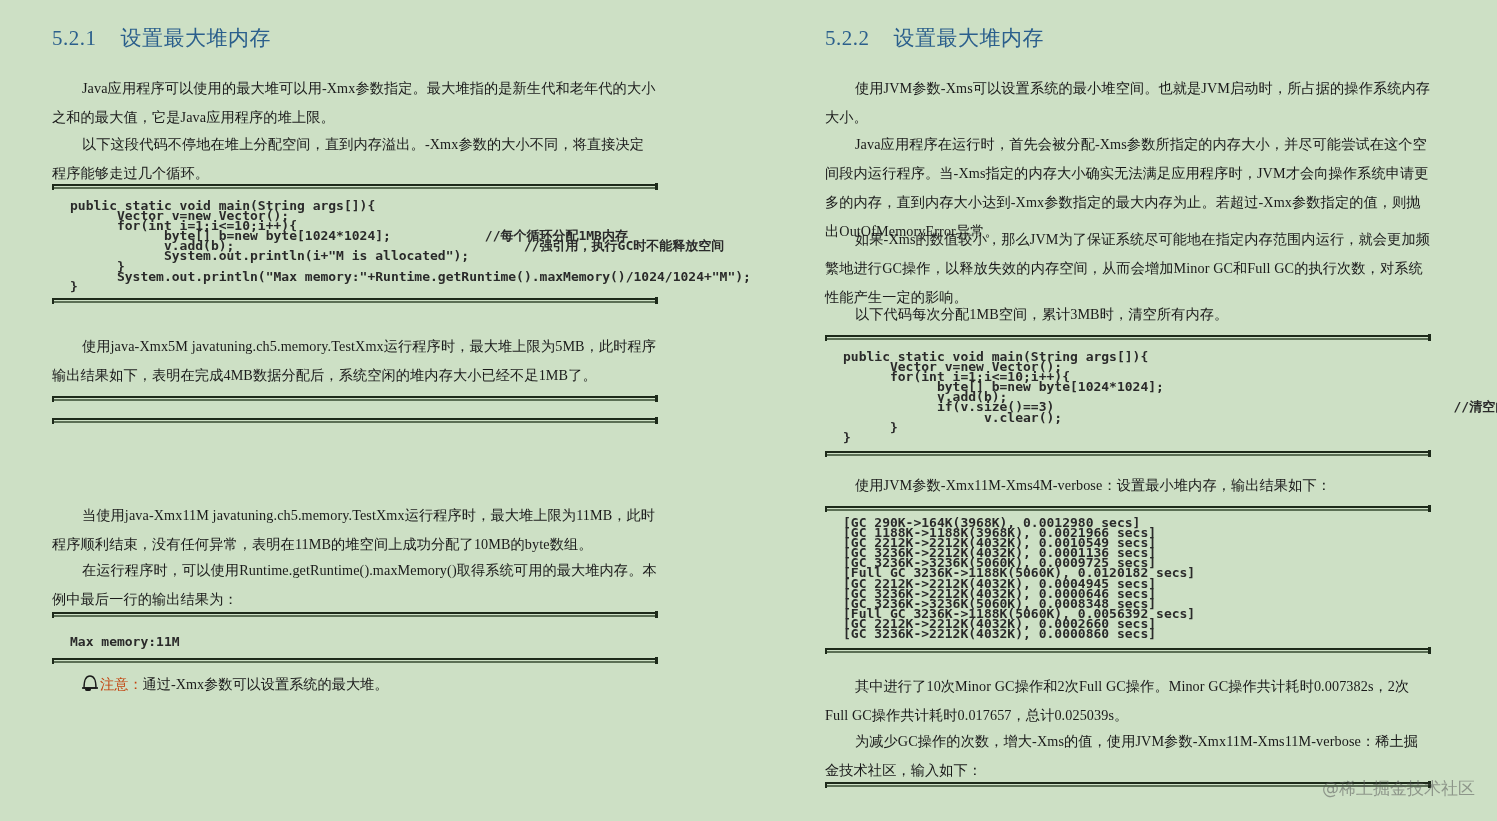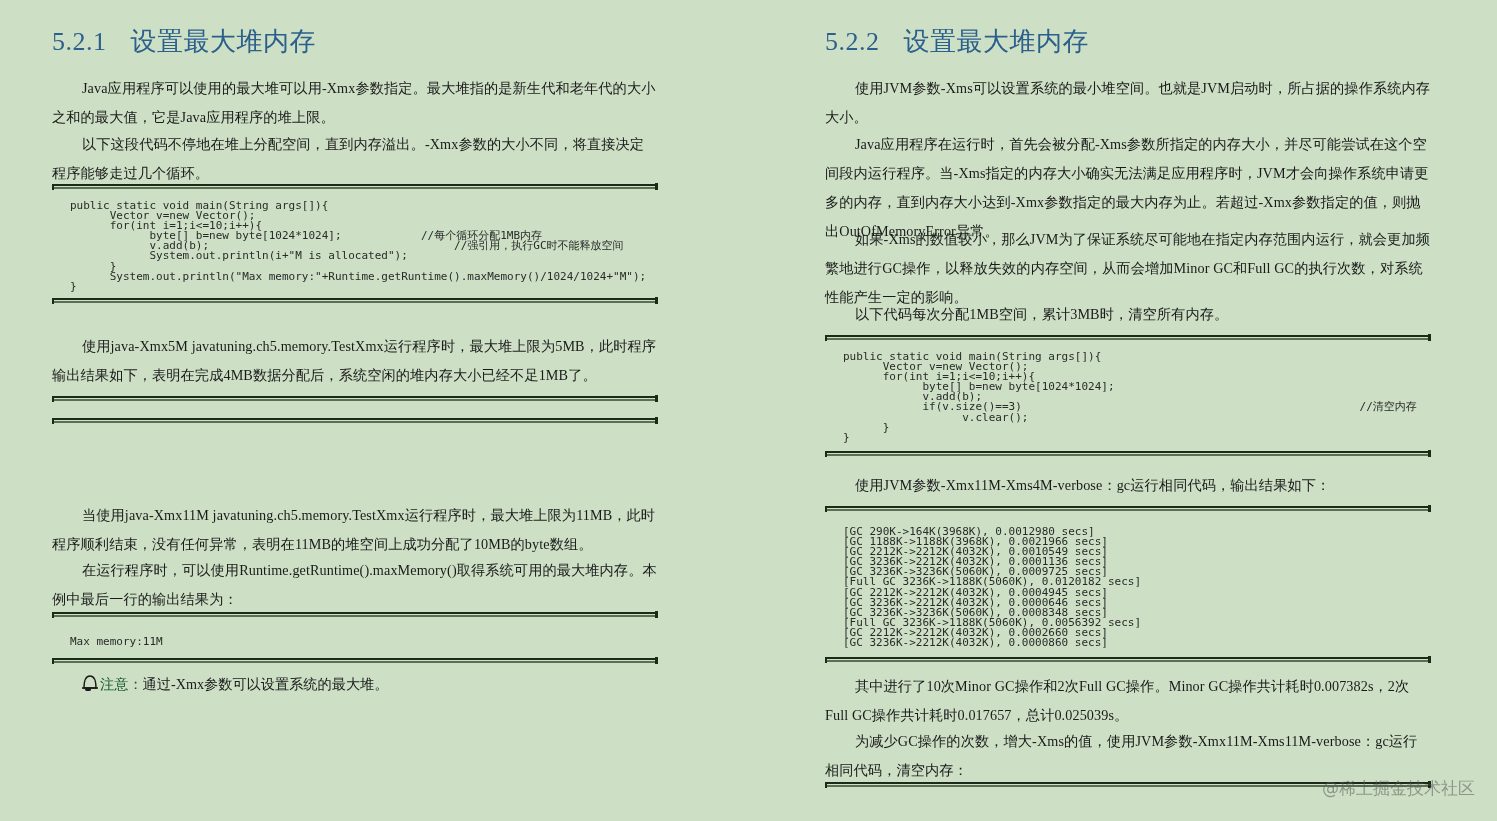--- a/index.html
+++ b/index.html
@@ -9,47 +9,47 @@
     font-family: "DejaVu Serif", "Liberation Serif", serif;
     color:#1a1a1a;
     position:relative;
   }
   .col { position:absolute; top:0; }
   .col.left { left:52px; width:606px; }
   .col.right { left:825px; width:606px; }
   h2 {
     margin:0; position:absolute; top:24px; left:0;
     font-family:"Liberation Serif","DejaVu Serif",serif;
-    font-weight:normal; font-size:26px; color:#2b5f8c; letter-spacing:0.5px;
+    font-weight:normal; font-size:21px; color:#2b5f8c; letter-spacing:0.5px;
   }
   h2 .num { margin-right:24px; }
   p.para {
     position:absolute; left:0; margin:0;
     font-size:14.2px; line-height:29px; text-indent:30px;
     width:606px; letter-spacing:0.1px;
     font-family:"Liberation Serif","DejaVu Serif",serif;
   }
   .codebox { position:absolute; left:0; width:606px; }
   .rule {
     position:relative; height:6px; width:606px;
   }
   .rule .t { position:absolute; left:0; right:0; top:0; height:2px; background:#1d2a1a; }
   .rule .b { position:absolute; left:0; right:0; top:3px; height:2px; background:#5b6f55; }
   .rule .l { position:absolute; left:0; top:0; width:2px; height:6px; background:#1d2a1a; }
   .rule .r { position:absolute; right:0; top:-1px; width:3px; height:7px; background:#1d2a1a; }
   pre.code {
     margin:0; padding:0 0 0 18px;
     font-family:"DejaVu Sans Mono","Liberation Mono",monospace;
-    font-size:11px; line-height:10.1px; color:#2a2a2a; white-space:pre;
+    font-size:13px; line-height:10.1px; color:#2a2a2a; white-space:pre;font-weight:bold;
   }
   .note {
     position:absolute; left:28px; font-size:14.2px;
     font-family:"Liberation Serif","DejaVu Serif",serif;
   }
-  .note .lbl { color:#14532d; }
+  .note .lbl { color:#c2410c; }
   .bell { display:inline-block; width:20px; height:20px; vertical-align:-4px; }
   .watermark {
     position:absolute; right:22px; top:777px;
     font-family:"DejaVu Sans","Liberation Sans",sans-serif;
     font-size:17px; color:rgba(90,90,90,0.55);
   }
   .tailrule { position:absolute; left:825px; top:782px; width:606px; }
 </style>
 </head>
 <body>
@@ -154,51 +154,51 @@
       }
 }</pre>
     <div class="rule" style="margin-top:7px">
         <div class="t"></div>
         <div class="b"></div>
         <div class="l"></div>
         <div class="r"></div>
       </div>
   </div>
 
-  <p class="para" style="top:471px">使用JVM参数-Xmx11M-Xms4M-verbose：gc运行相同代码，输出结果如下：</p>
+  <p class="para" style="top:471px">使用JVM参数-Xmx11M-Xms4M-verbose：设置最小堆内存，输出结果如下：</p>
 
   <div class="codebox" style="top:506px">
     <div class="rule">
         <div class="t"></div>
         <div class="b"></div>
         <div class="l"></div>
         <div class="r"></div>
       </div>
-    <pre class="code" style="margin-top:15px;height:122px">[GC 290K-&gt;164K(3968K), 0.0012980 secs]
+    <pre class="code" style="margin-top:6px;height:122px">[GC 290K-&gt;164K(3968K), 0.0012980 secs]
 [GC 1188K-&gt;1188K(3968K), 0.0021966 secs]
 [GC 2212K-&gt;2212K(4032K), 0.0010549 secs]
 [GC 3236K-&gt;2212K(4032K), 0.0001136 secs]
 [GC 3236K-&gt;3236K(5060K), 0.0009725 secs]
 [Full GC 3236K-&gt;1188K(5060K), 0.0120182 secs]
 [GC 2212K-&gt;2212K(4032K), 0.0004945 secs]
 [GC 3236K-&gt;2212K(4032K), 0.0000646 secs]
 [GC 3236K-&gt;3236K(5060K), 0.0008348 secs]
 [Full GC 3236K-&gt;1188K(5060K), 0.0056392 secs]
 [GC 2212K-&gt;2212K(4032K), 0.0002660 secs]
 [GC 3236K-&gt;2212K(4032K), 0.0000860 secs]</pre>
     <div class="rule" style="margin-top:8px">
         <div class="t"></div>
         <div class="b"></div>
         <div class="l"></div>
         <div class="r"></div>
       </div>
   </div>
 
   <p class="para" style="top:672px">其中进行了10次Minor GC操作和2次Full GC操作。Minor GC操作共计耗时0.007382s，2次Full GC操作共计耗时0.017657，总计0.025039s。</p>
-  <p class="para" style="top:727px">为减少GC操作的次数，增大-Xms的值，使用JVM参数-Xmx11M-Xms11M-verbose：gc运行相同代码，清空内存：</p>
+  <p class="para" style="top:727px">为减少GC操作的次数，增大-Xms的值，使用JVM参数-Xmx11M-Xms11M-verbose：稀土掘金技术社区，输入如下：</p>
 </div>
 
 <div class="tailrule">
   <div class="rule">
       <div class="t"></div>
       <div class="b"></div>
       <div class="l"></div>
       <div class="r"></div>
     </div>
 </div>

